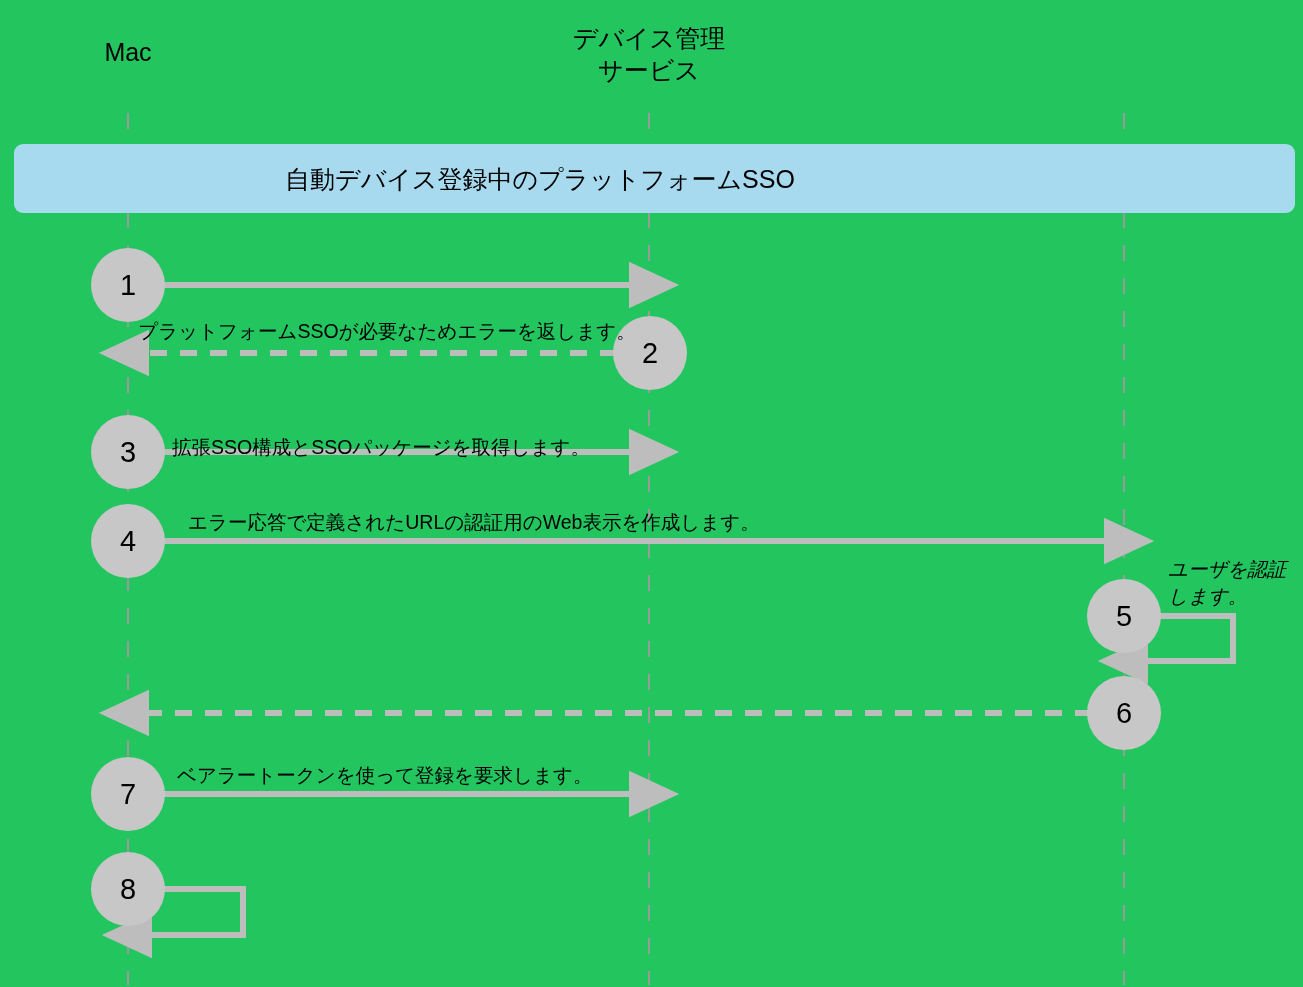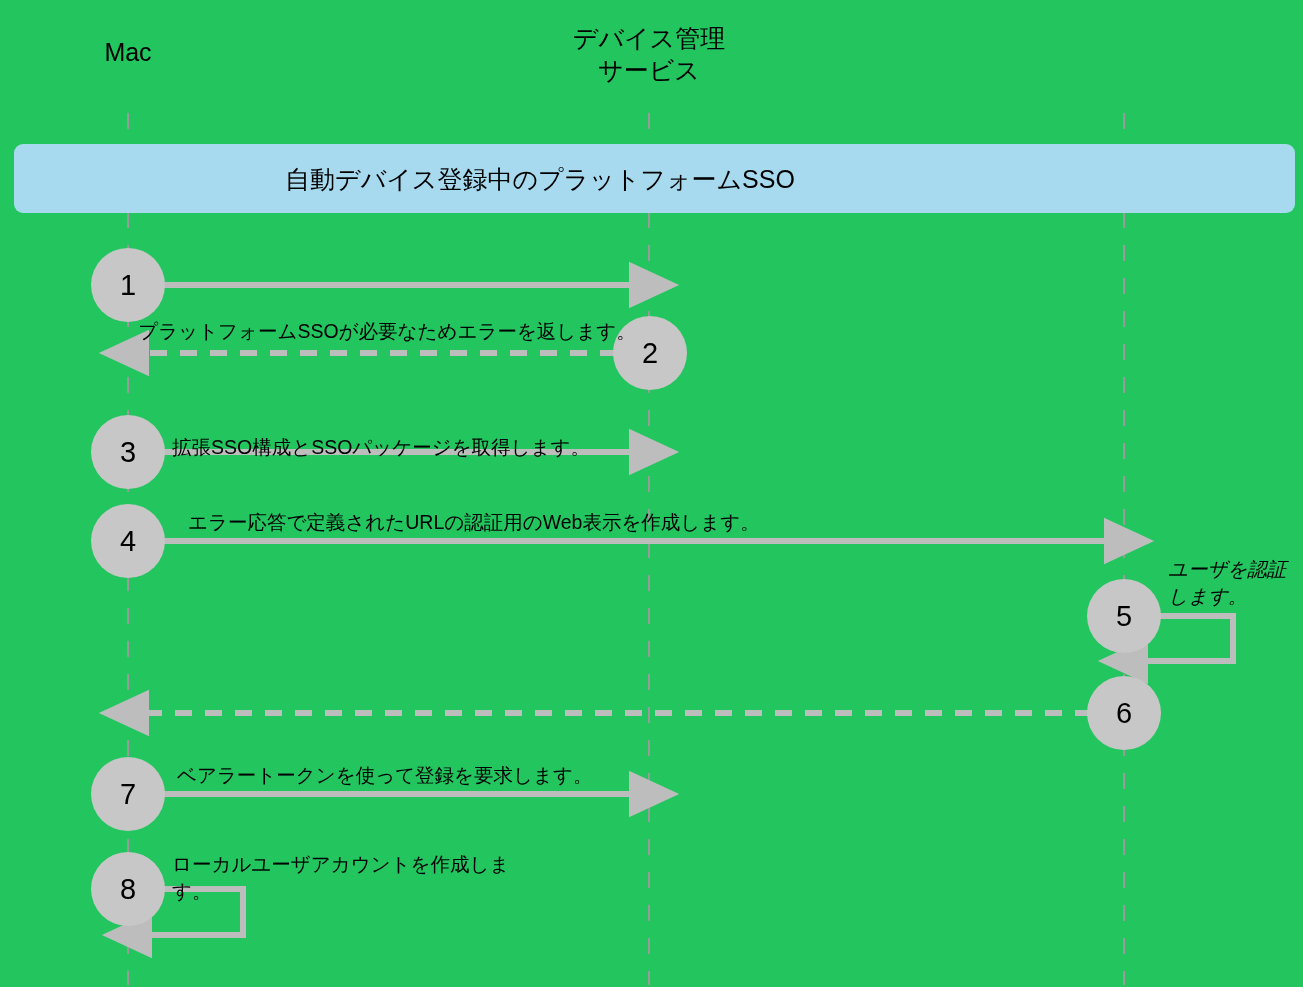--- a/index.html
+++ b/index.html
@@ -125,16 +125,14 @@
   <div class="step-number" style="left:1087px; top:579px;">5</div>
   <div class="overlay-text msg-label" style="left:1168px; top:556px; width:130px;font-style:italic;">ユーザを認証
 します。</div>
 
   <div class="step-number" style="left:1087px; top:676px;">6</div>
 
   <div class="step-number" style="left:91px; top:757px;">7</div>
   <div class="overlay-text msg-label" style="left:177px; top:762px; width:500px;">ベアラートークンを使って登録を要求します。</div>
 
   <div class="step-number" style="left:91px; top:852px;">8</div>
-  <div class="overlay-text msg-label" style="left:172px; top:851px; width:340px;">ローカルユーザアカウントを作成しま
-す。</div>
 
 </div>
 
 </body></html>

